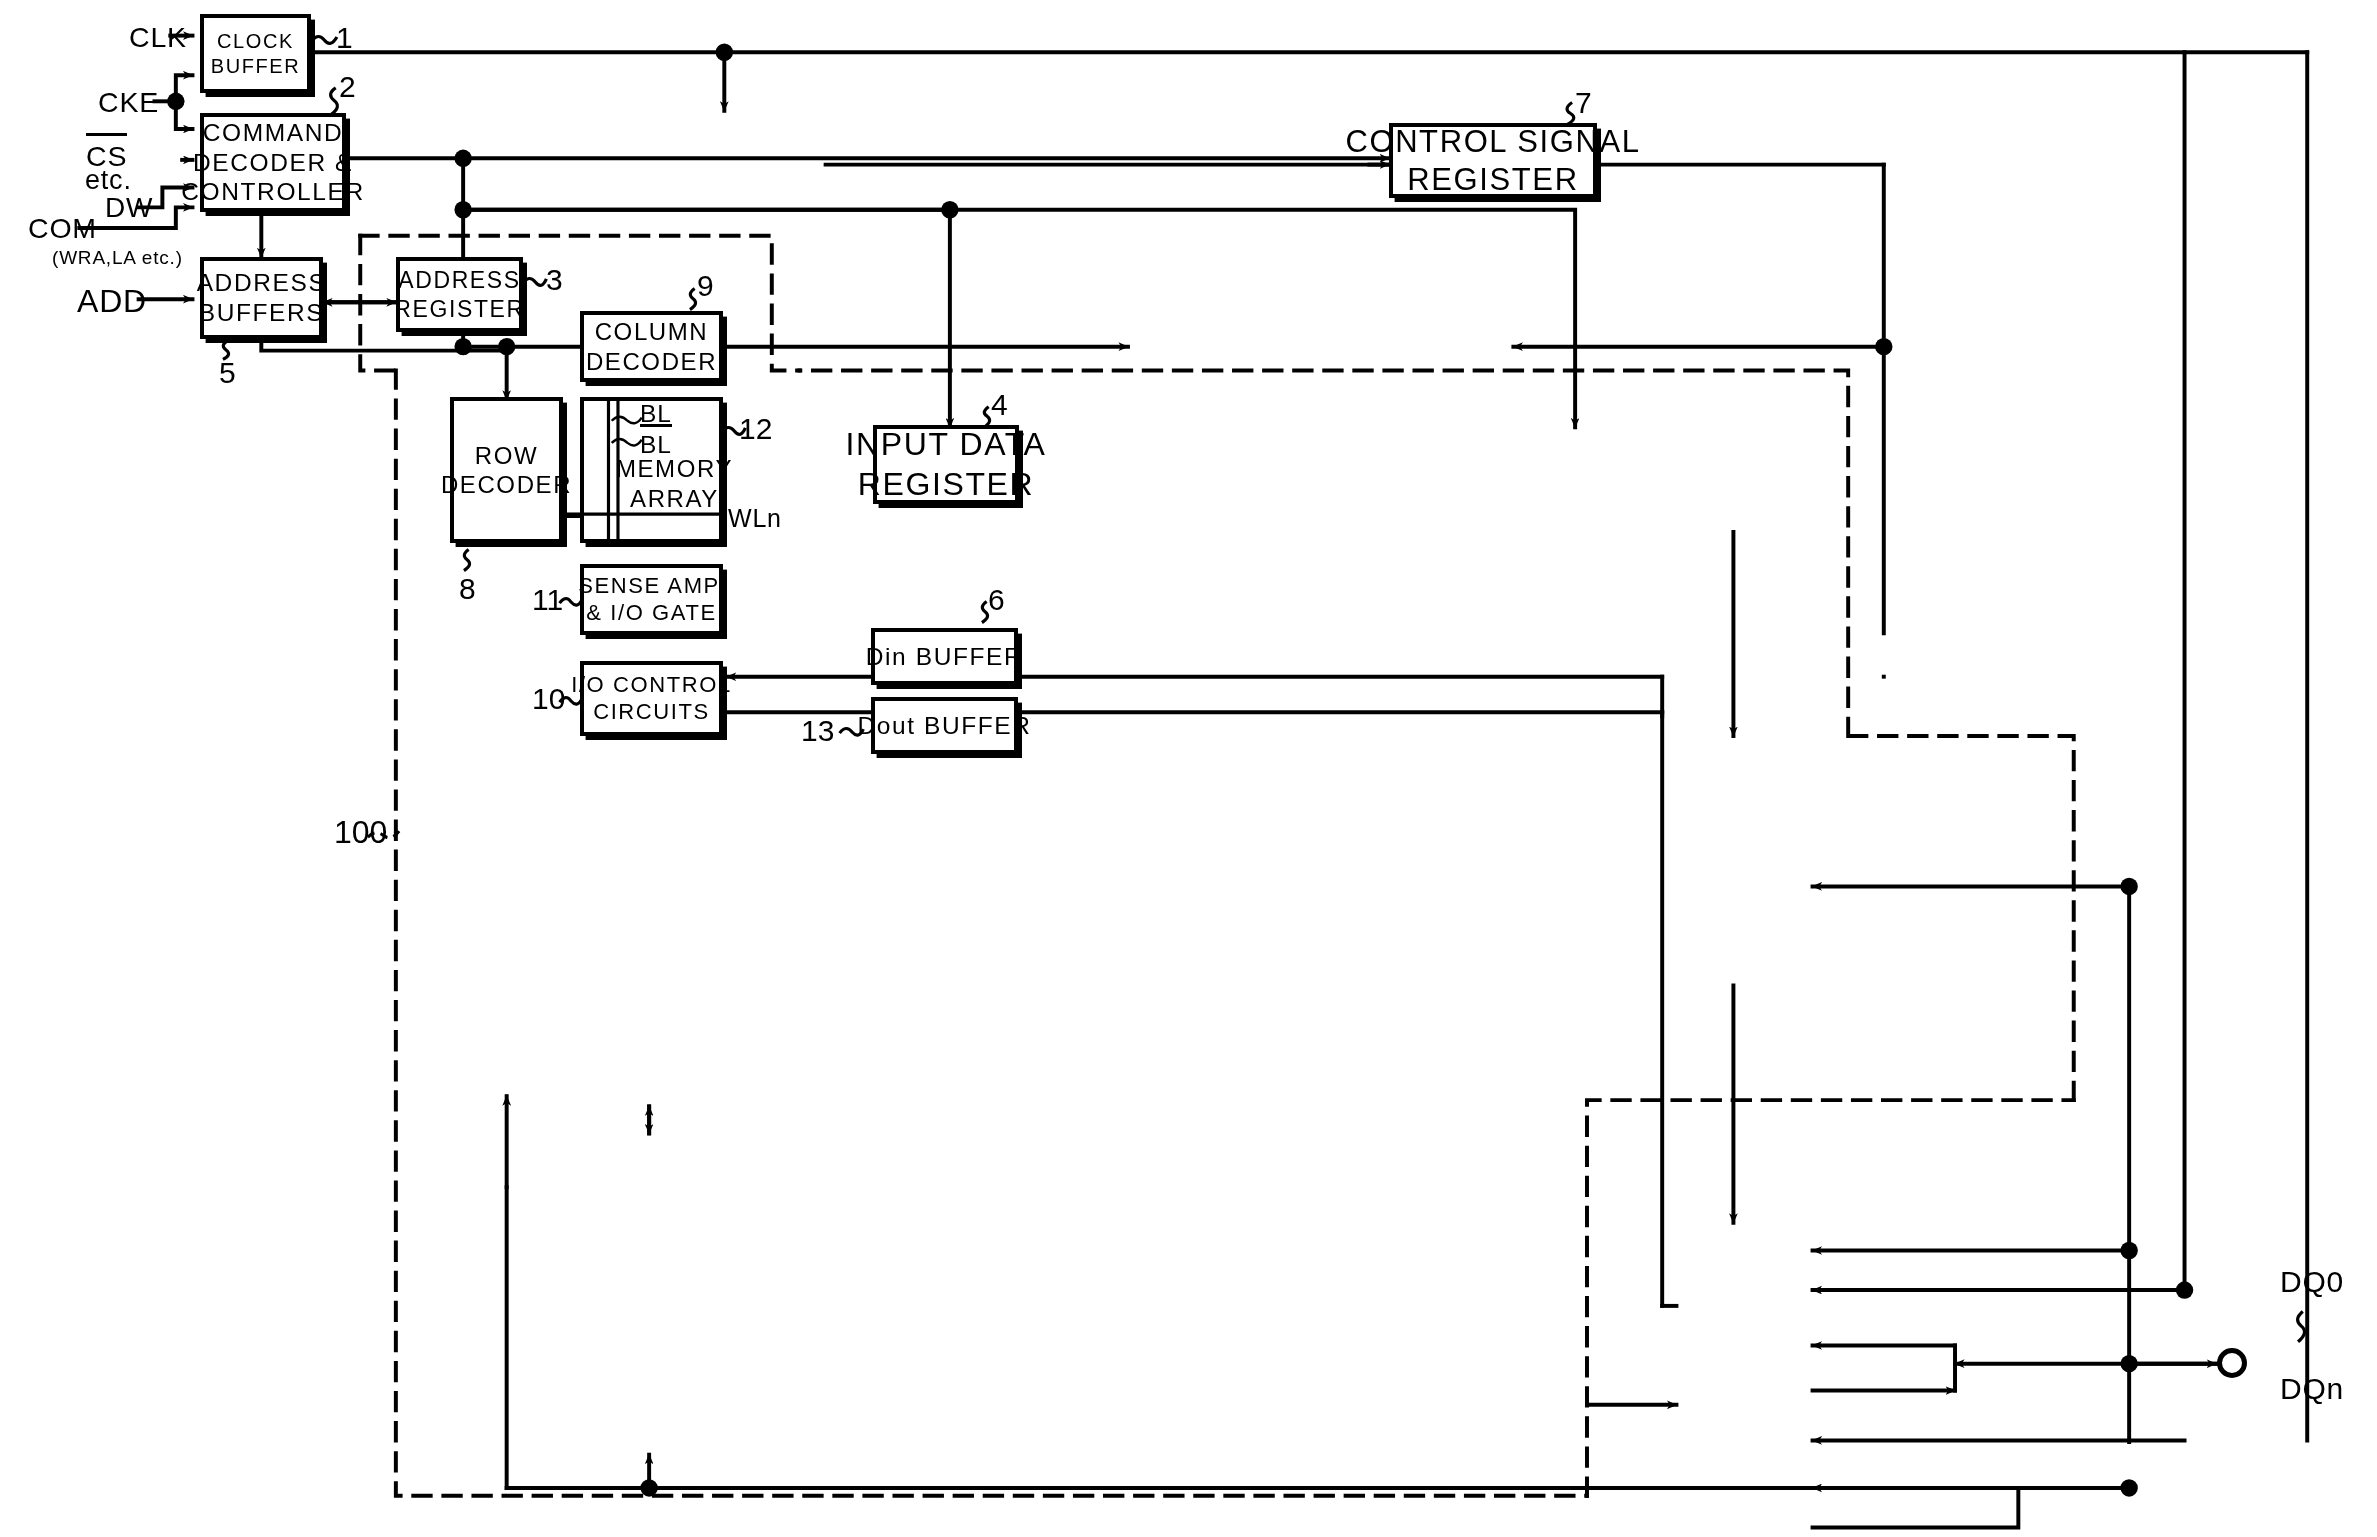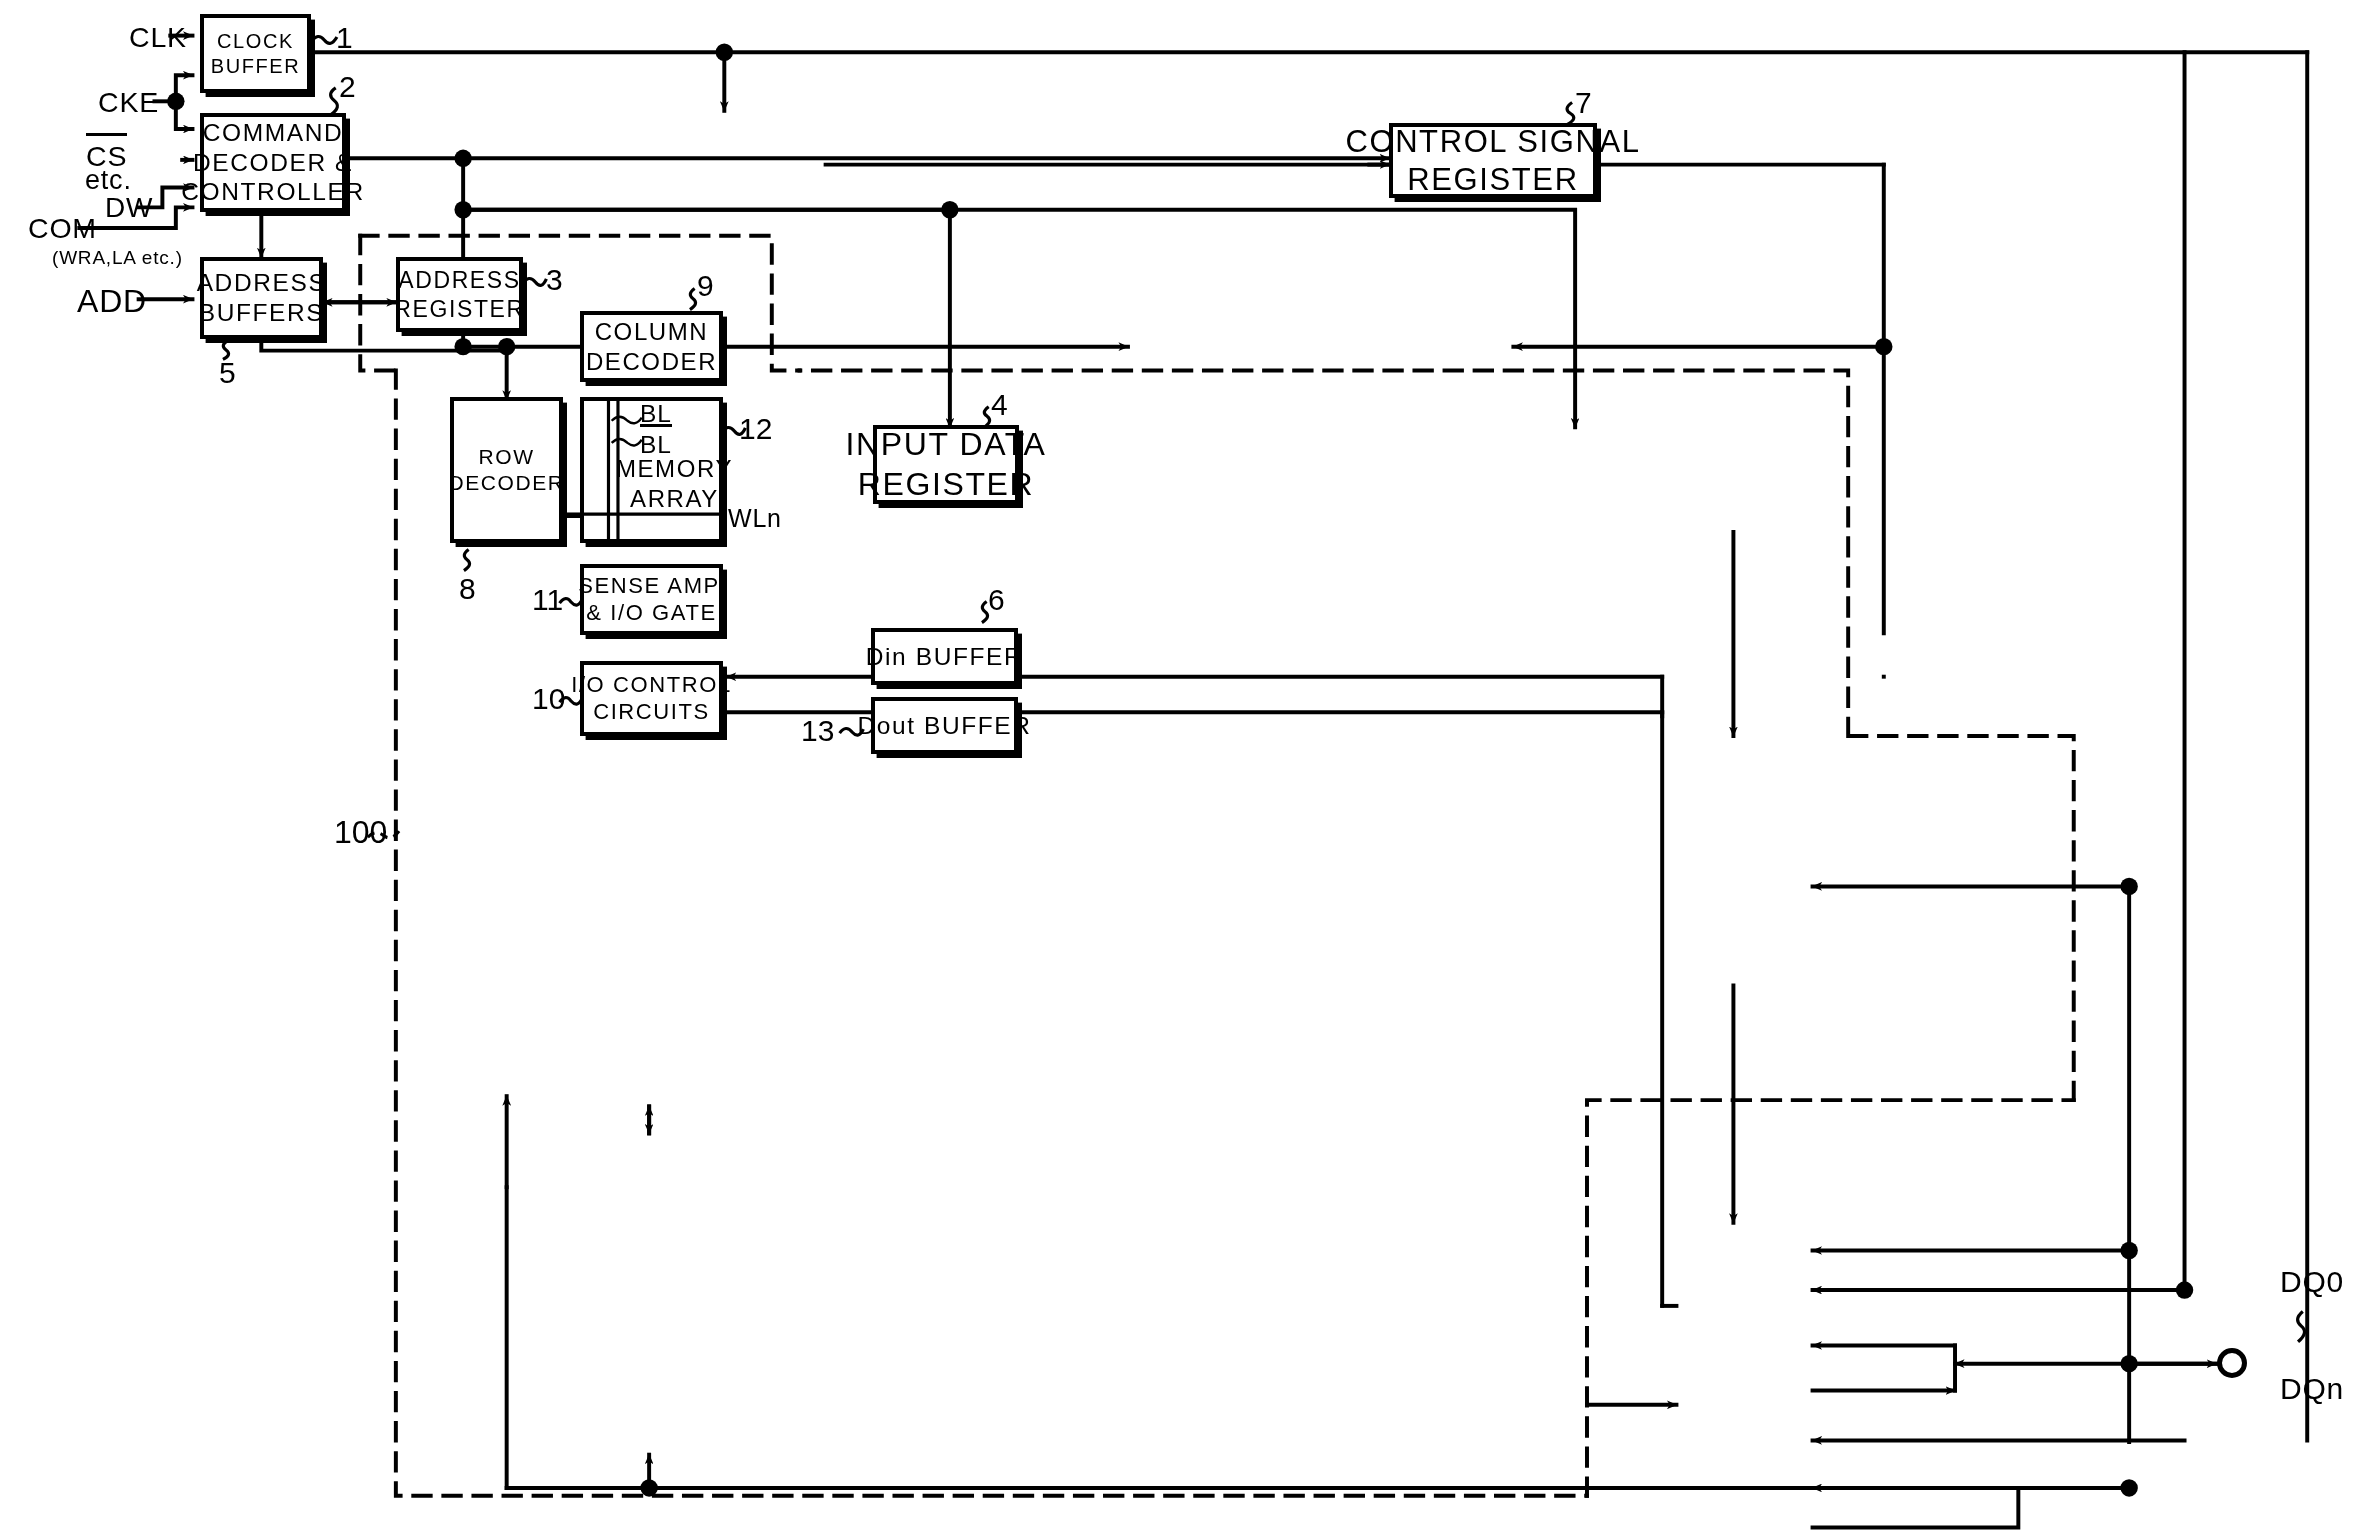--- a/index.html
+++ b/index.html
@@ -199,21 +199,21 @@
 
   <div class="blk" style="left:580px;top:311px;width:143px;height:71px;font-size:24px;">
     <div class="ln">COLUMN</div>
     <div class="ln">DECODER</div>
   </div>
   <div class="num" style="left:697px;top:269px;font-size:30px;">9</div>
   <svg class="lbl" style="left:682px;top:287px;" width="20.6" height="25" viewBox="0 0 26 32">
     <path d="M16,2 q-10,7 -2,13 q8,6 -4,14" stroke="#000" stroke-width="4" fill="none"></path>
   </svg>
 
-  <div class="blk" style="left:450px;top:397px;width:113px;height:146px;font-size:21px;">
+  <div class="blk" style="left:450px;top:397px;width:113px;height:146px;font-size:24px;">
     <div class="ln">ROW</div>
     <div class="ln">DECODER</div>
   </div>
   <div class="num" style="left:459px;top:572px;font-size:30px;">8</div>
   <svg class="lbl" style="left:456px;top:548px;" width="20.6" height="25" viewBox="0 0 26 32">
     <path d="M16,2 q-10,7 -2,13 q8,6 -4,14" stroke="#000" stroke-width="4" fill="none"></path>
   </svg>
 
   <div class="blk" style="left:580px;top:397px;width:143px;height:146px;font-size:24px;justify-content:center;padding-left:46px;">
     <div class="ln" style="margin-top:27px;">MEMORY</div>

